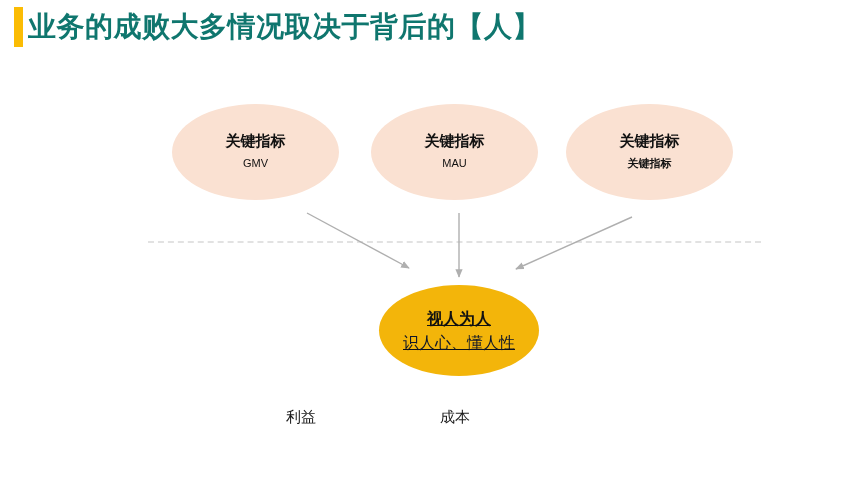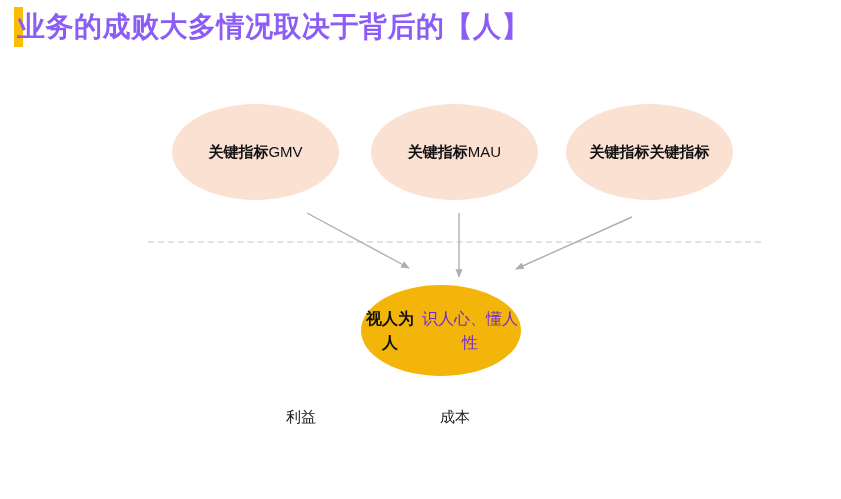--- a/index.html
+++ b/index.html
@@ -23,27 +23,27 @@
   #title-accent-bar {
     position: absolute;
     left: 14px;
     top: 7px;
     width: 9px;
     height: 40px;
     background: #FBBC04;
   }
   #page-title {
     position: absolute;
-    left: 17px;
+    left: 28px;
     top: 6px;
     height: 42px;
     line-height: 42px;
     font-size: 28px;
     font-weight: bold;
-    color: #8b5cf6;
+    color: #0f766e;
     white-space: nowrap;
     letter-spacing: 0.5px;
   }
 
   
   #dashed-divider {
     position: absolute;
     left: 148px;
     top: 241px;
     width: 613px;
@@ -62,65 +62,68 @@
   }
 
   
   .metric-ellipse {
     position: absolute;
     width: 167px;
     height: 96px;
     background: #FAE1D2;
     border-radius: 50%;
     display: flex;
+    flex-direction: column;
     align-items: center;
     justify-content: center;
     text-align: center;
   }
   .metric-ellipse .line1 {
     font-size: 15px;
     font-weight: bold;
     color: #111111;
     line-height: 22px;
   }
   .metric-ellipse .line2 {
-    font-size: 15px;
+    font-size: 11px;
     color: #111111;
     line-height: 22px;
   }
   .metric-ellipse .line2.strong {
     font-weight: bold;
   }
   #metric-ellipse-0 { left: 172px; top: 104px; }
   #metric-ellipse-1 { left: 371px; top: 104px; }
   #metric-ellipse-2 { left: 566px; top: 104px; }
 
   
   #core-ellipse {
     position: absolute;
-    left: 361px;
+    left: 379px;
     top: 285px;
     width: 160px;
     height: 91px;
     background: #F3B50A;
     border-radius: 50%;
     display: flex;
+    flex-direction: column;
     align-items: center;
     justify-content: center;
     text-align: center;
+    text-decoration: underline;
   }
   #core-ellipse .line1 {
     font-size: 16px;
     font-weight: bold;
     color: #111111;
     line-height: 24px;
   }
   #core-ellipse .line2 {
     font-size: 16px;
-    color: #6d28d9;
+    color: #0f172a;
     line-height: 24px;
   }
 
   
   .outcome-box {
     position: absolute;
     top: 396px;
     width: 90px;
     height: 42px;
     border: 1.5px solid #FBC котор02;

